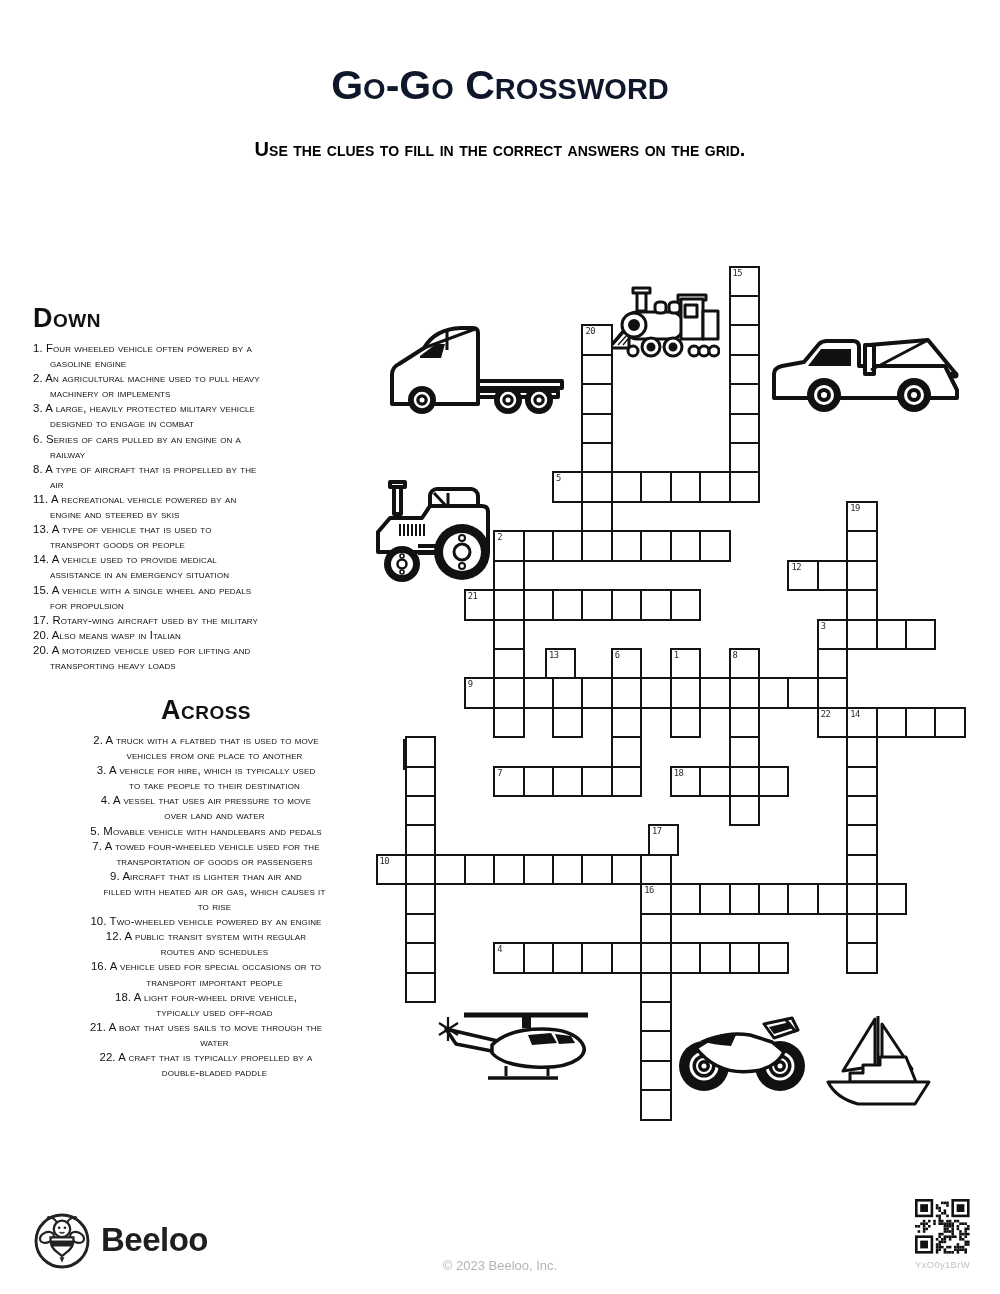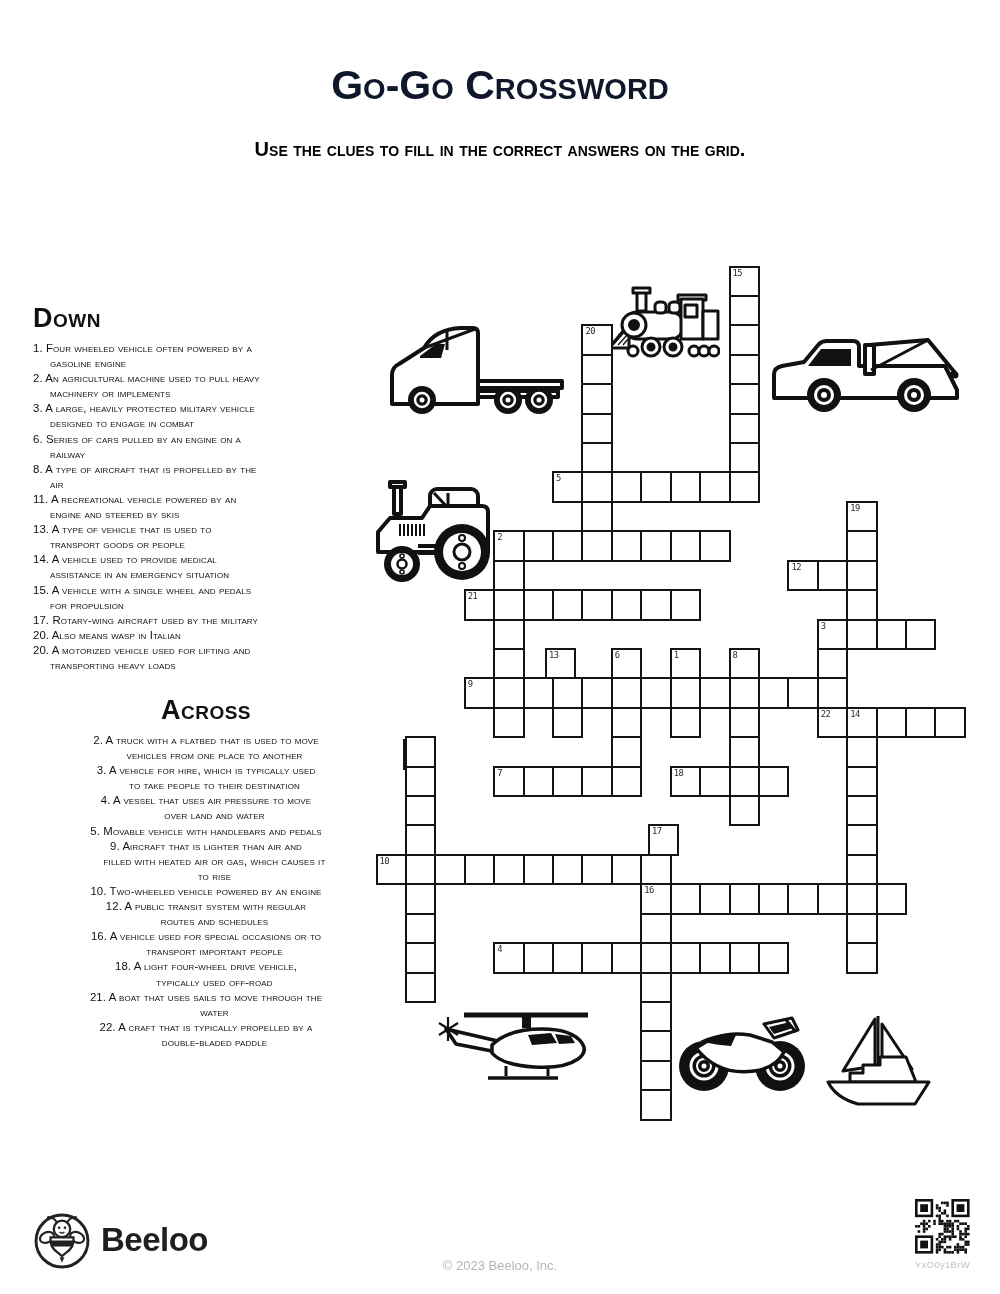--- a/index.html
+++ b/index.html
@@ -75,20 +75,22 @@
   <section class="clues across-section">
     <h2>Across</h2>
     <ol>
         <li><span class="cnum">2.</span><span class="ctext"> A truck with a flatbed that is used to move
 vehicles from one place to another</span></li>
         <li><span class="cnum">3.</span><span class="ctext"> A vehicle for hire, which is typically used
 to take people to their destination</span></li>
         <li><span class="cnum">4.</span><span class="ctext"> A vessel that uses air pressure to move
 over land and water</span></li>
         <li><span class="cnum">5.</span><span class="ctext"> Movable vehicle with handlebars and pedals</span></li>
+        <li><span class="cnum">7.</span><span class="ctext"> A towed four-wheeled vehicle used for the
+transportation of goods or passengers</span></li>
         <li><span class="cnum">9.</span><span class="ctext"> Aircraft that is lighter than air and
 filled with heated air or gas, which causes it
 to rise</span></li>
         <li><span class="cnum">10.</span><span class="ctext"> Two-wheeled vehicle powered by an engine</span></li>
         <li><span class="cnum">12.</span><span class="ctext"> A public transit system with regular
 routes and schedules</span></li>
         <li><span class="cnum">16.</span><span class="ctext"> A vehicle used for special occasions or to
 transport important people</span></li>
         <li><span class="cnum">18.</span><span class="ctext"> A light four-wheel drive vehicle,
 typically used off-road</span></li>

